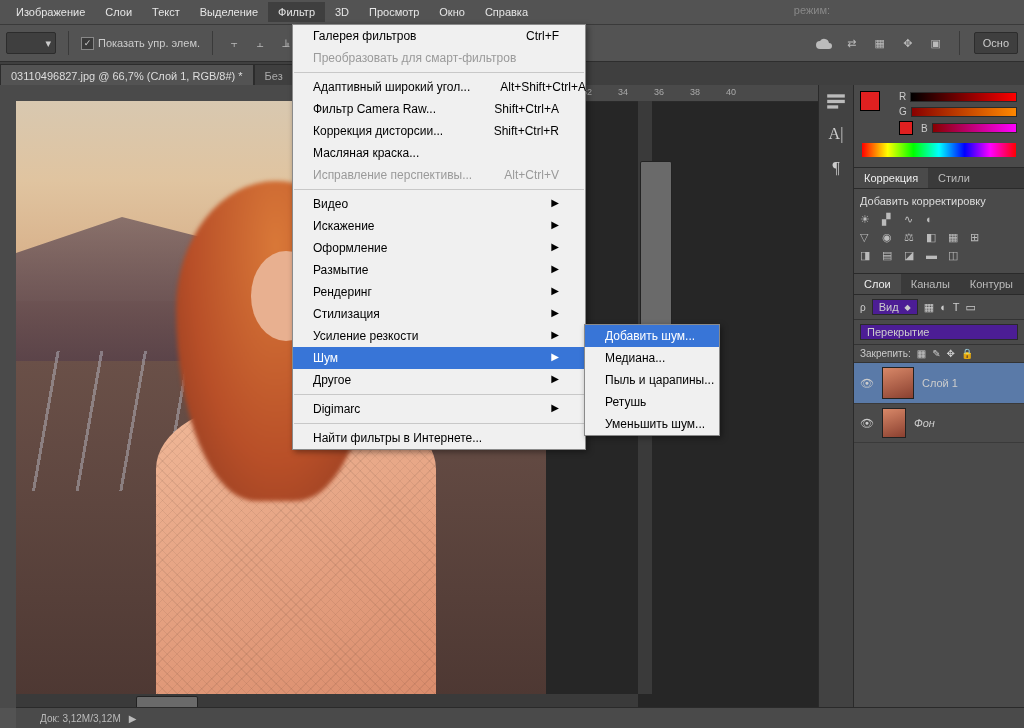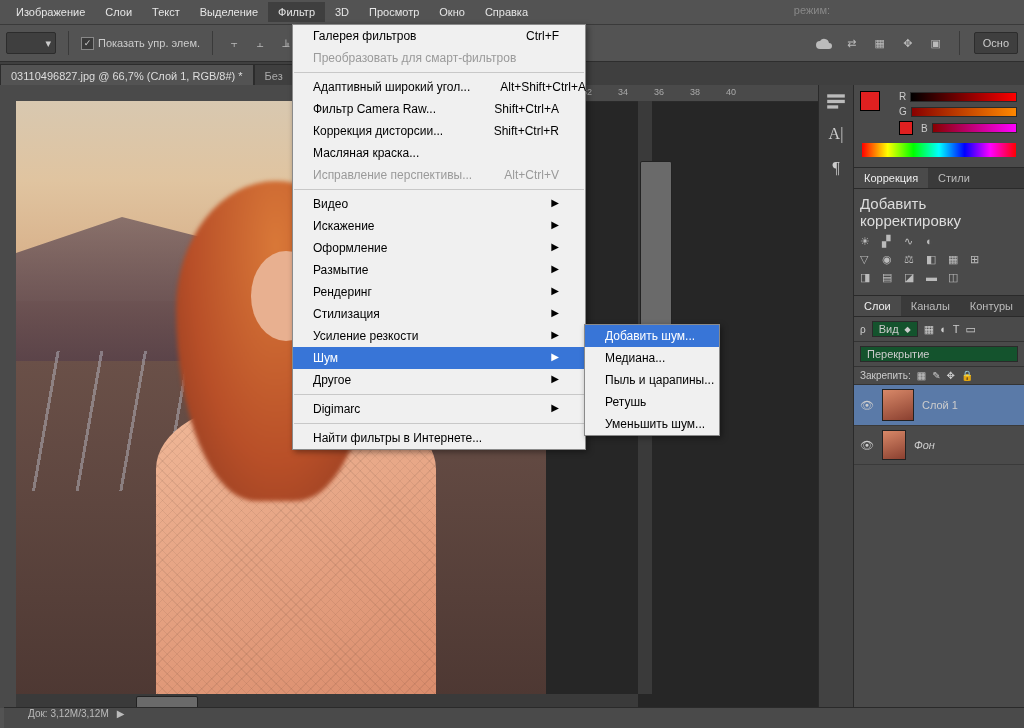--- a/index.html
+++ b/index.html
@@ -44,40 +44,40 @@
 .colorpanel{padding:6px;border-bottom:1px solid #2a2a2a}
 .swatches-fg{width:18px;height:18px;background:#e02020;border:1px solid #000;position:relative}
 .swatches-bg{width:18px;height:18px;background:#fff;border:1px solid #000;position:absolute;left:8px;top:8px;z-index:-1}
 .swwrap{position:relative;width:30px;height:30px;display:inline-block;vertical-align:top}
 .sliders{display:inline-block;vertical-align:top;margin-left:6px;width:118px}
 .srow{display:flex;align-items:center;gap:4px;margin-bottom:4px;font-size:10px}
 .srow .bar{flex:1;height:8px;border:1px solid #2a2a2a}
 .huebar{height:14px;margin:4px 2px;background:linear-gradient(90deg,red,yellow,lime,cyan,blue,magenta,red)}
 .warn{width:12px;height:12px;background:#e02020;display:inline-block;margin-right:4px;border:1px solid #000}
 .adjpanel{padding:6px;border-bottom:1px solid #2a2a2a}
-.adjpanel .title{font-size:15px;color:#ddd;margin-bottom:6px}
+.adjpanel .title{font-size:11px;color:#ddd;margin-bottom:6px}
 .iconrow{display:flex;gap:6px;margin:4px 0}
 .iconrow .ai{width:16px;height:14px;color:#bbb}
 .layerspanel{flex:1;display:flex;flex-direction:column}
 .layerbar{display:flex;align-items:center;gap:6px;padding:4px 6px;border-bottom:1px solid #333}
-.layerbar .sel{background:#14532d;border:1px solid #2a2a2a;padding:1px 6px;display:flex;align-items:center;gap:6px}
+.layerbar .sel{background:#4c1d95;border:1px solid #2a2a2a;padding:1px 6px;display:flex;align-items:center;gap:6px}
 .layerlock{display:flex;align-items:center;gap:6px;padding:3px 6px;border-bottom:1px solid #333;font-size:10px}
 .layerlist{flex:1;overflow:auto}
 .layer{display:flex;align-items:center;gap:8px;padding:4px 6px;border-bottom:1px solid #3a3a3a}
 .layer.sel{background:#5a7aa8}
 .eye{width:14px;text-align:center}
 .thumb{width:30px;height:30px;background:#888;border:1px solid #222;background:linear-gradient(160deg,#d88868,#8a4030)}
 .thumbsm{width:22px;height:28px}
 .menu{position:absolute;background:#f0f0f0;border:1px solid #8a8a8a;box-shadow:2px 2px 6px rgba(0,0,0,0.4);color:#000;font-size:12px;z-index:100}
 .menu .row{padding:4px 26px 4px 20px;display:flex;justify-content:space-between;gap:30px;white-space:nowrap}
 .menu .row.hl{background:#3875d7;color:#fff}
 .menu .row.dis{color:#9a9a9a}
 .menu .row .arrow{font-size:10px}
 .menu .sep{height:1px;background:#c8c8c8;margin:3px 1px}
-.statusbar{position:absolute;left:4px;right:0;bottom:0;height:20px;background:#4a4a4a;border-top:1px solid #2a2a2a;display:flex;padding:0 24px;font-size:10px;color:#bbb;gap:8px}
+.statusbar{position:absolute;left:16px;right:0;bottom:0;height:20px;background:#4a4a4a;border-top:1px solid #2a2a2a;display:flex;align-items:center;padding:0 24px;font-size:10px;color:#bbb;gap:8px}
 .chk{width:11px;height:11px;border:1px solid #888;display:inline-flex;align-items:center;justify-content:center;font-size:9px;background:#3a3a3a}
 .obscured{position:absolute;right:190px;top:0;color:#888;font-size:11px;padding:4px}
 svg{display:block}
 </style>
 </head>
 <body>
 
 <div class="menubar">
   <div class="mi">Изображение</div>
   <div class="mi">Слои</div>

